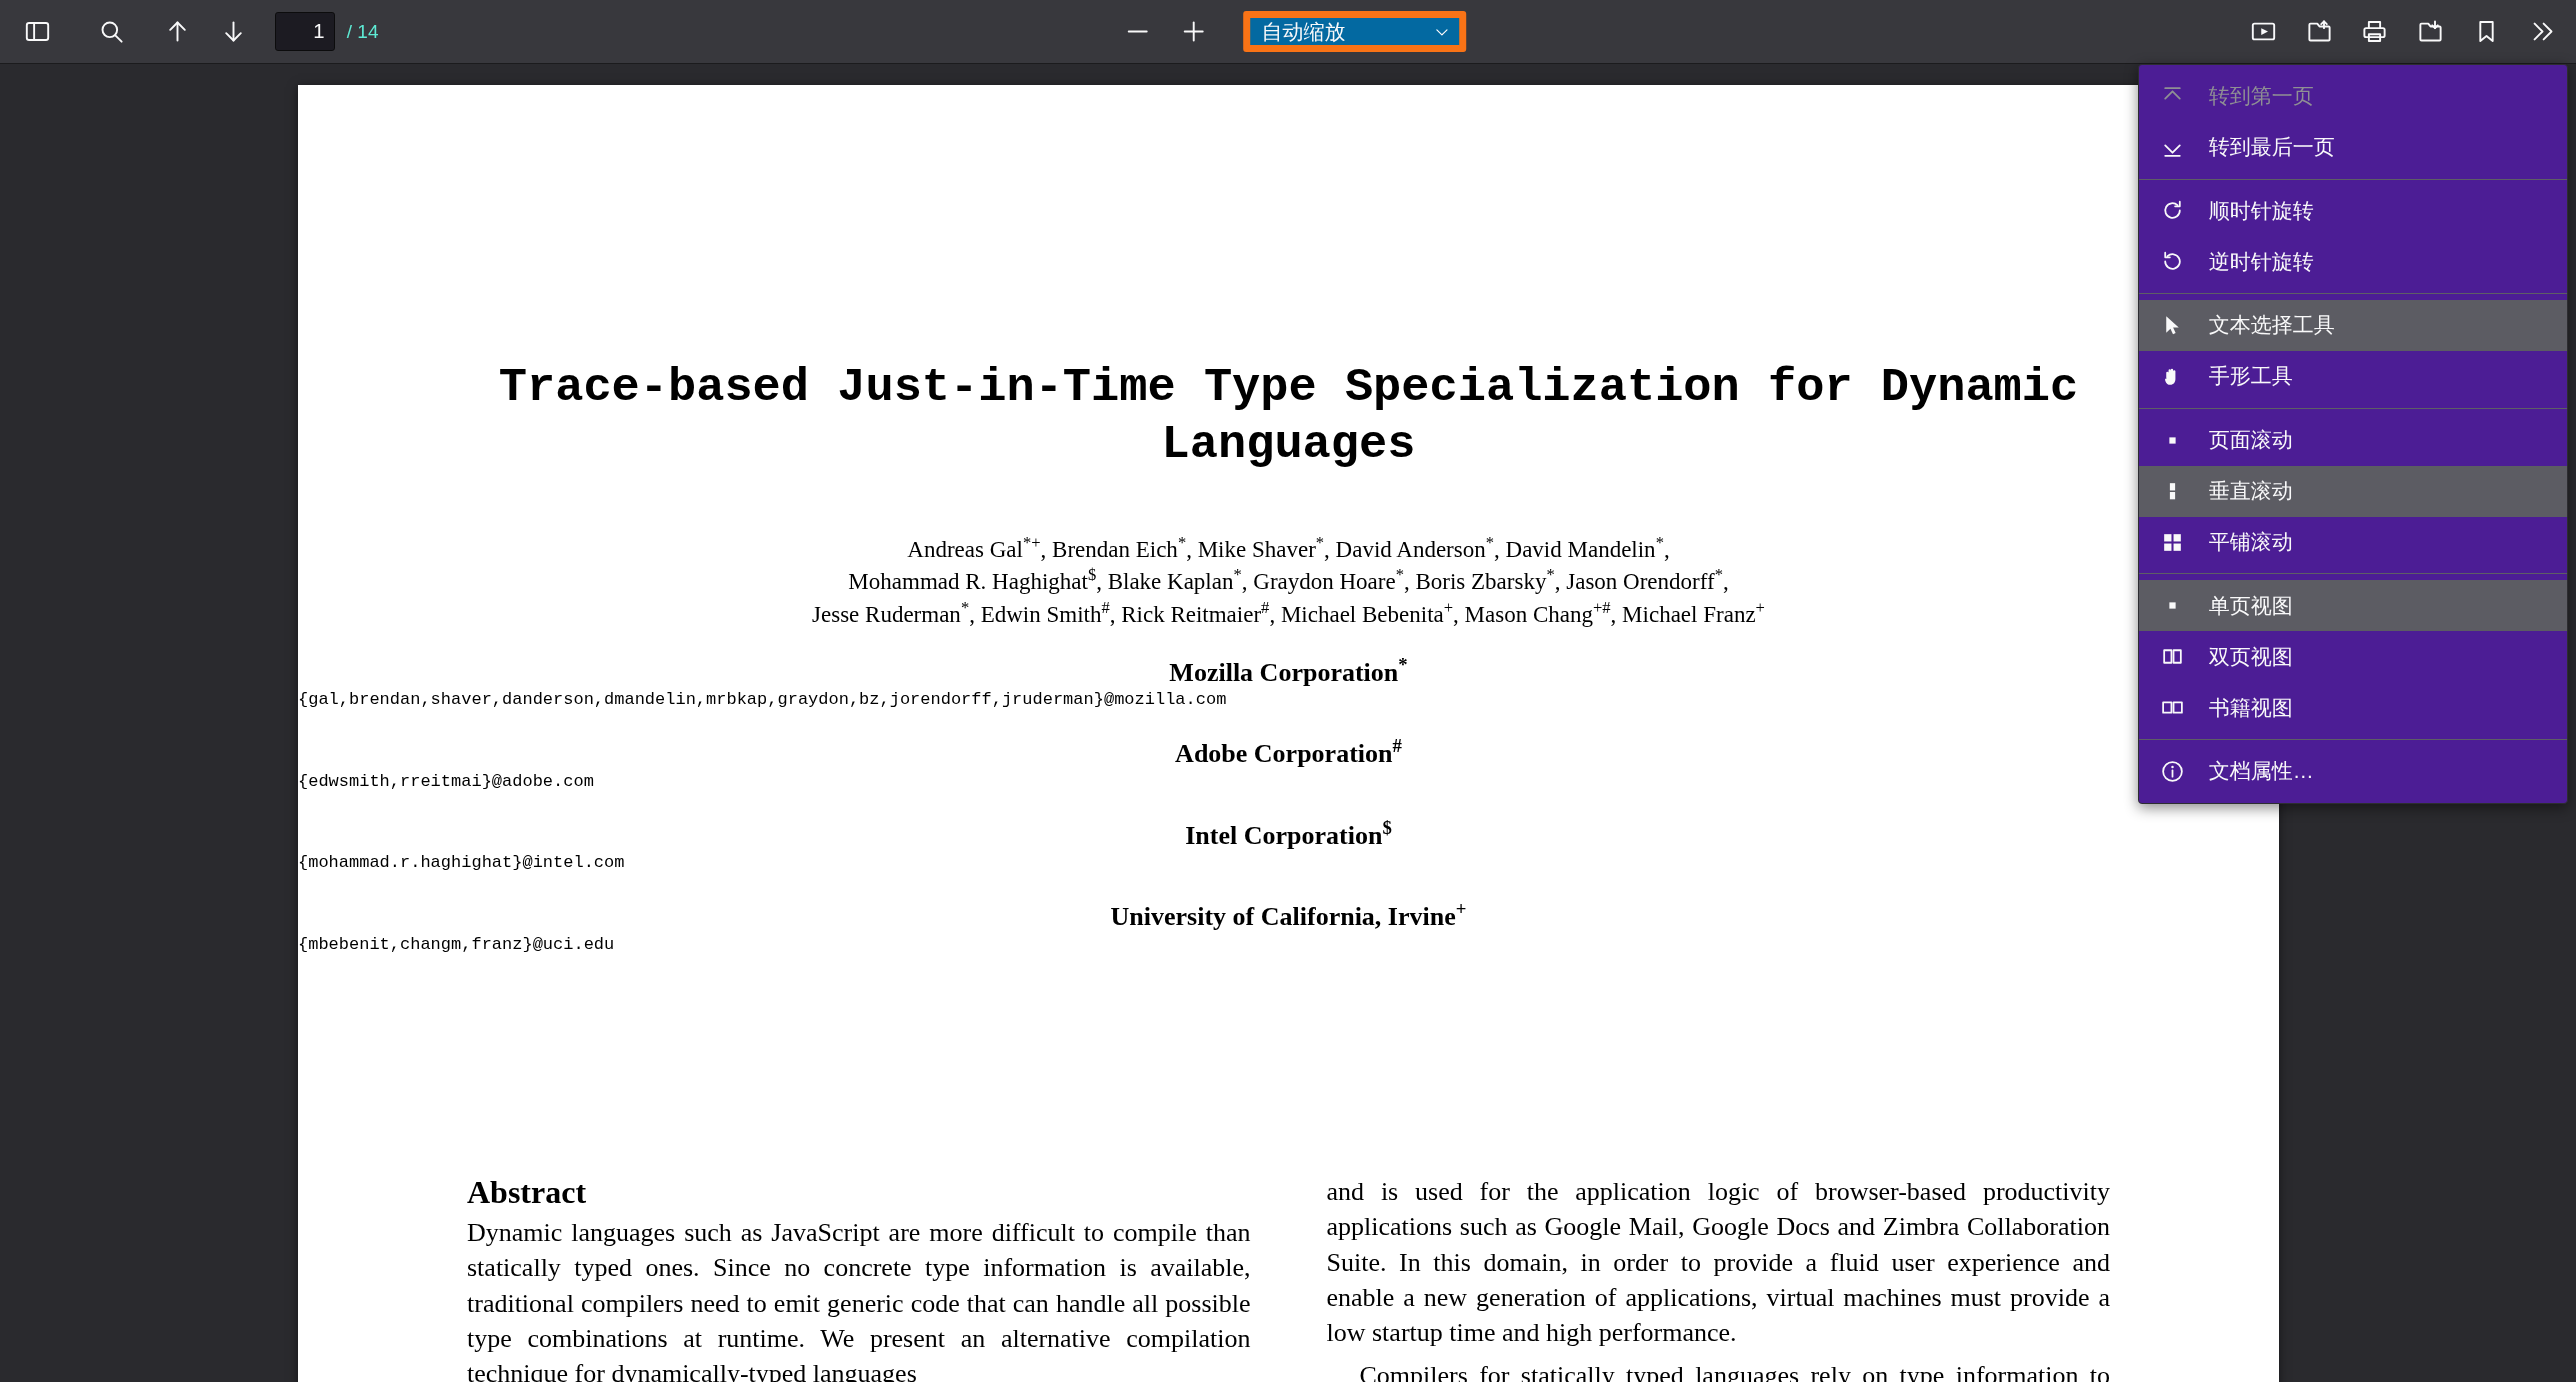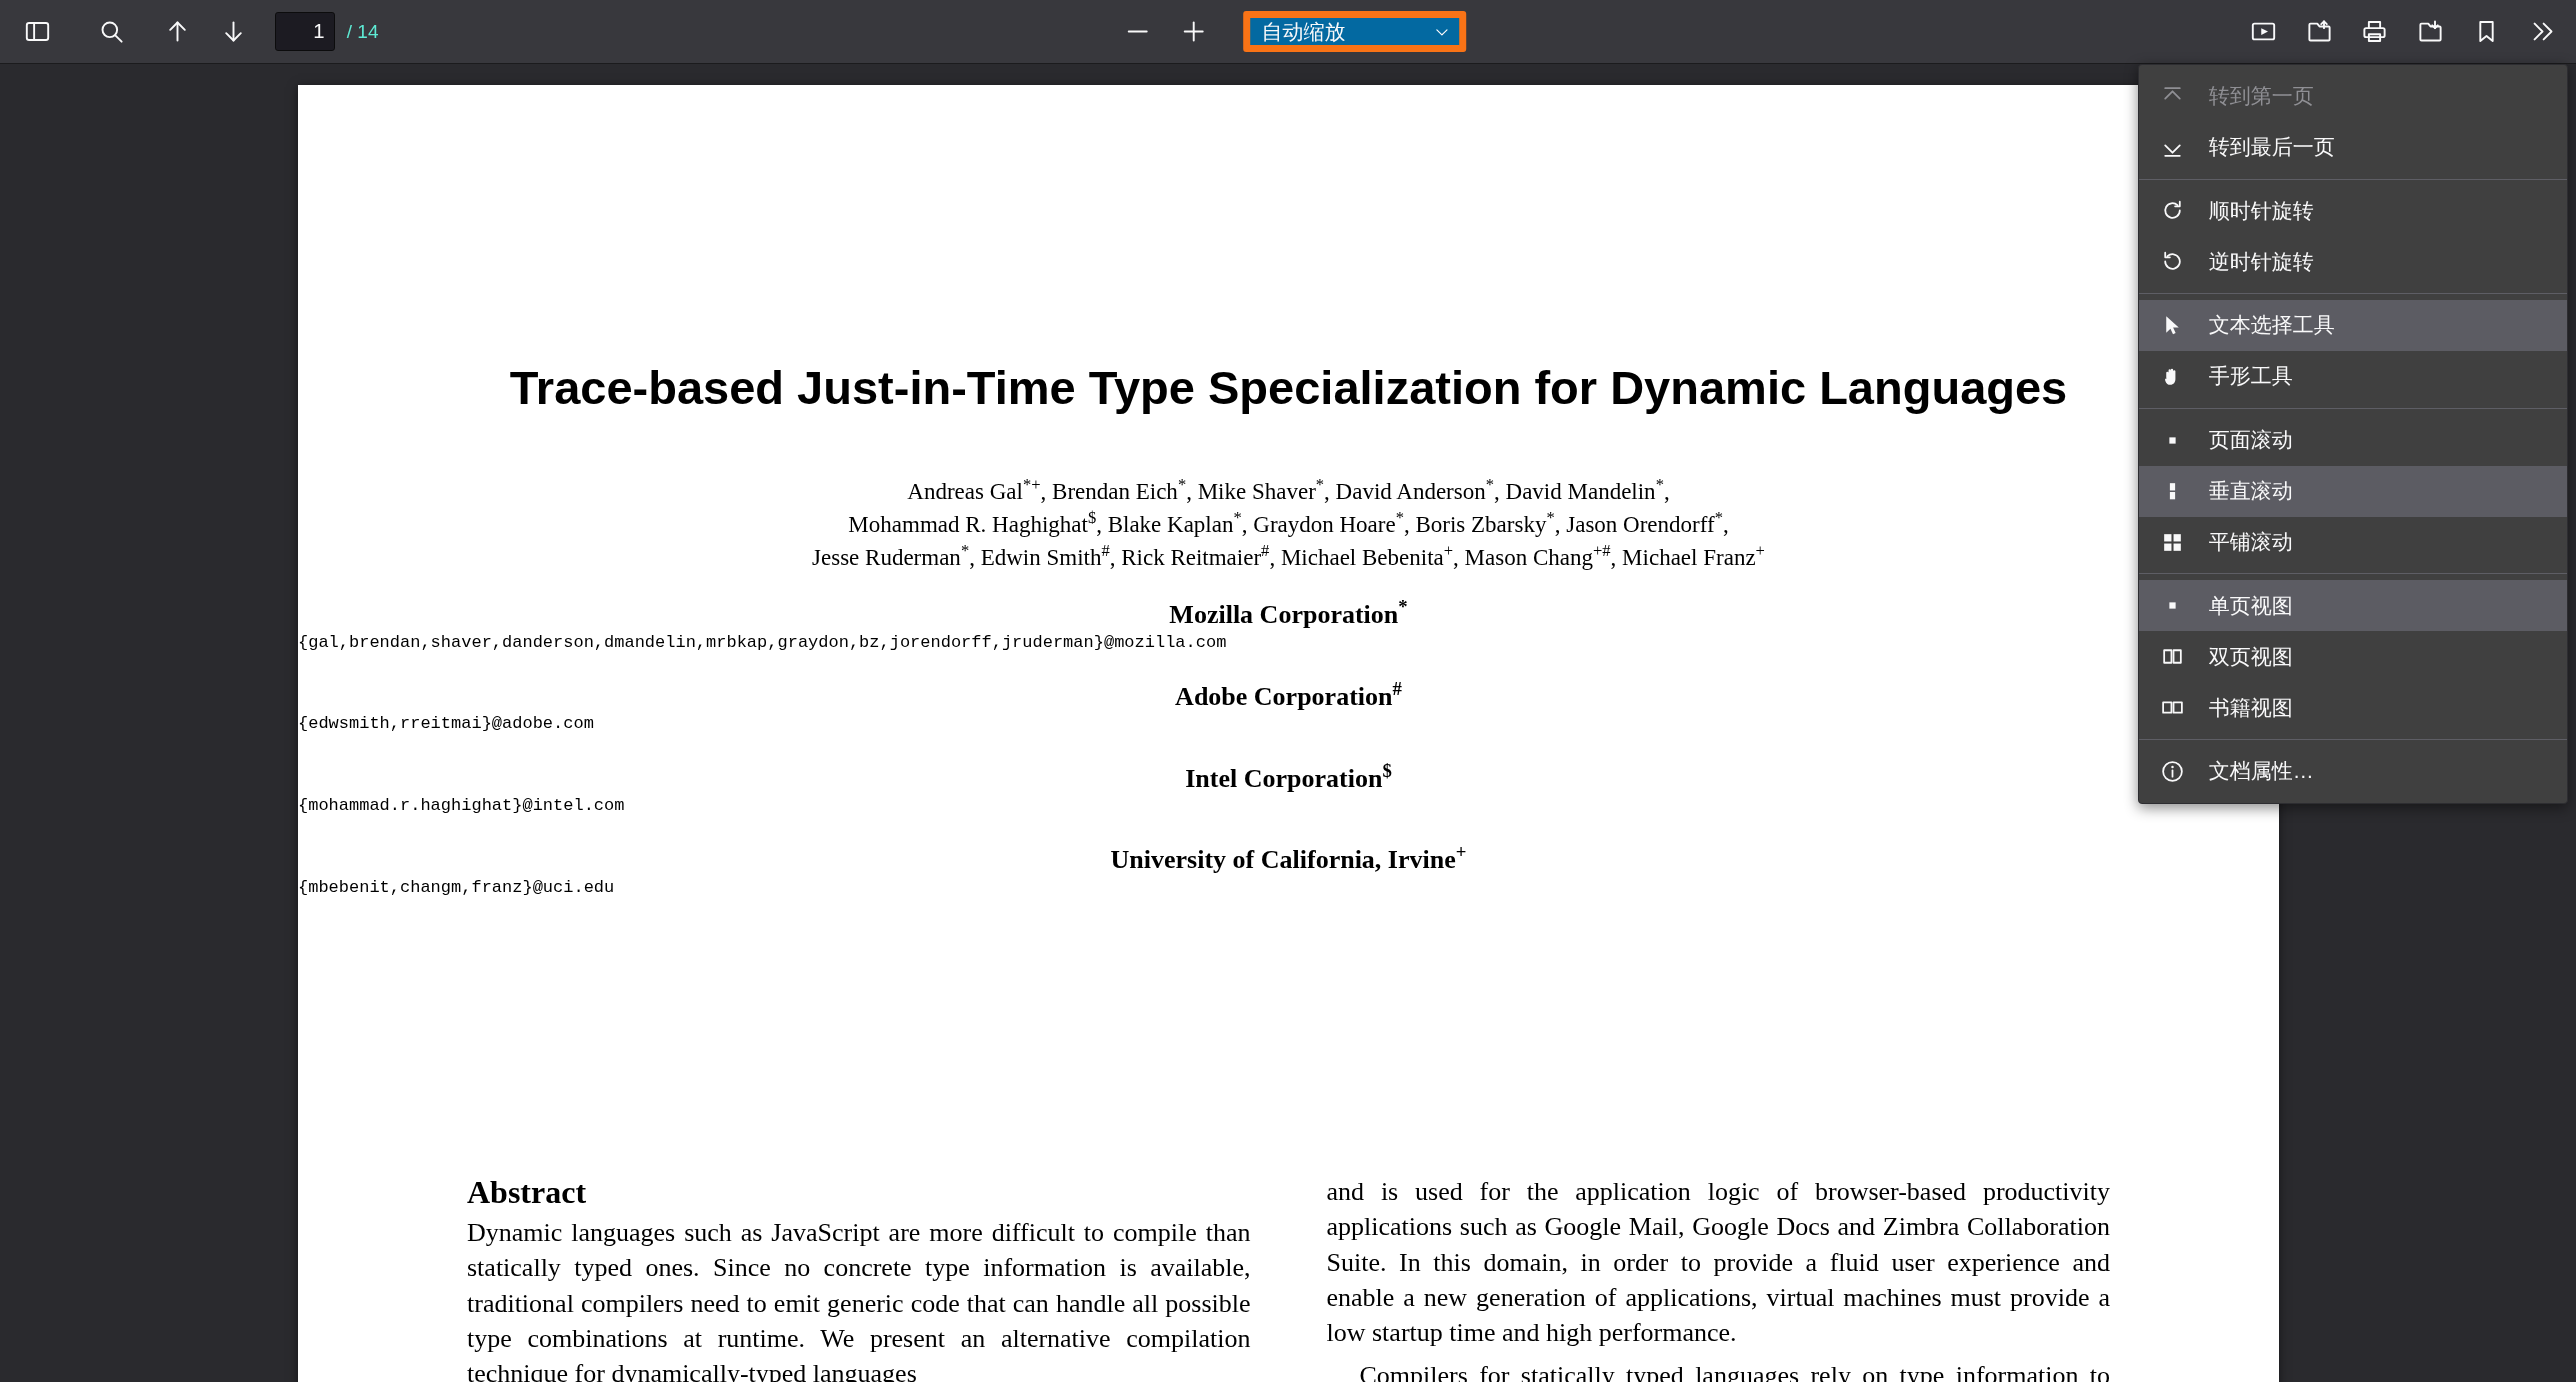--- a/index.html
+++ b/index.html
@@ -72,21 +72,21 @@
 
   svg { display: block; }
   .ico { stroke: #f9f9fa; fill: none; stroke-width: 1.7; stroke-linecap: round; stroke-linejoin: round; }
   .ico-f { fill: #f9f9fa; stroke: none; }
 
   
   #secondary-menu {
     position: absolute;
     top: 64px; right: 7.7px;
     width: 430px;
-    background: #404040;
+    background: #4c1d95;
     border: 1px solid #2d2d31;
     border-radius: 3.9px;
     box-shadow: 0 3.9px 13.6px rgba(0,0,0,0.45);
     color: #f9f9fa;
     z-index: 40;
     padding: 5.8px 0;
   }
   .menu-item {
     height: 51px;
     display: flex; align-items: center;
@@ -113,21 +113,21 @@
   }
   #page {
     position: absolute;
     left: 298px; top: 21px;
     width: 1981px; height: 1569px;
     background: #ffffff;
     box-shadow: 0 1.9px 9.7px rgba(0,0,0,0.5);
     color: #000;
   }
   .pdf-title {
-    font-family: Liberation Sans, sans-serif;
+    font-family: Liberation Mono, monospace;
     font-weight: bold;
     font-size: 47px;
     text-align: center;
     line-height: 1.22;
     margin: 274px 116px 0 116px;
   }
   .pdf-authors {
     font-family: "Liberation Serif", serif;
     font-size: 23px;
     text-align: center;

